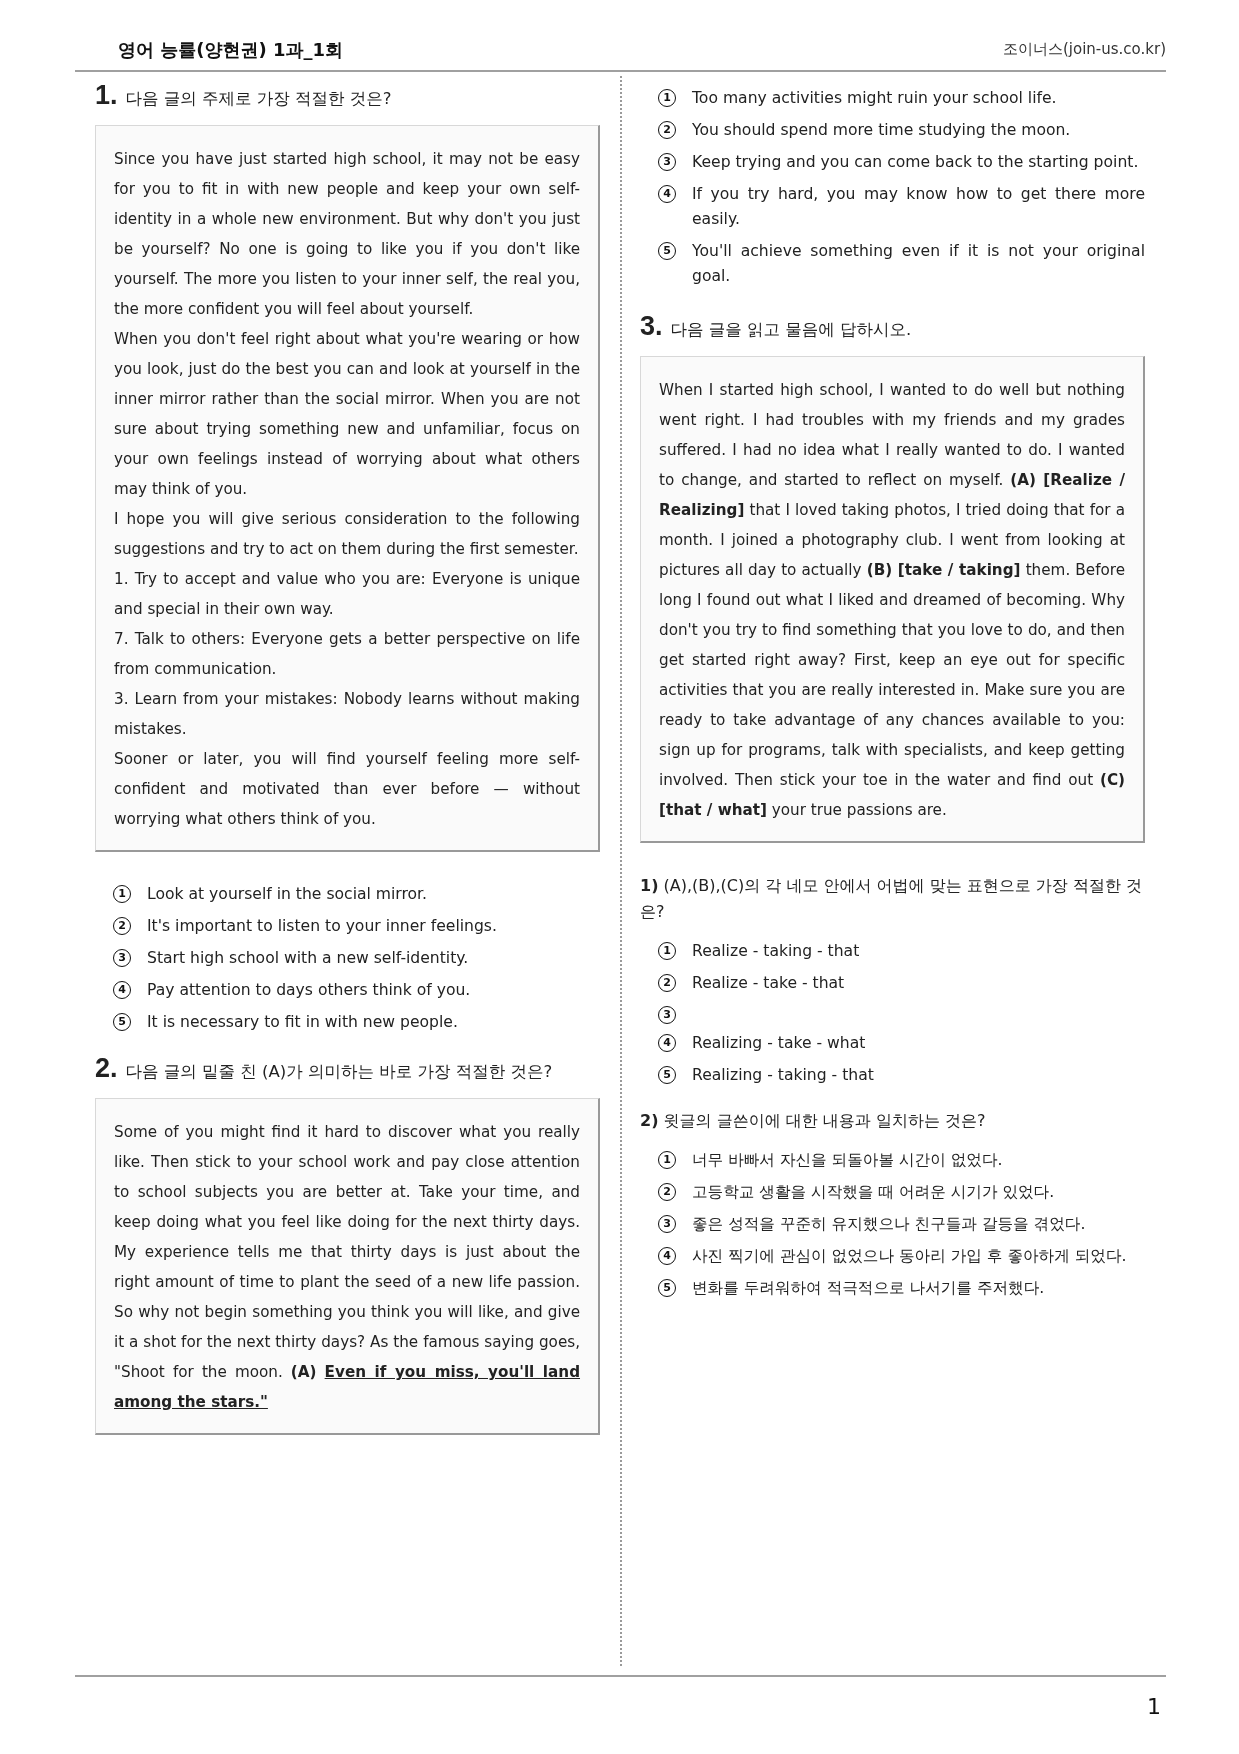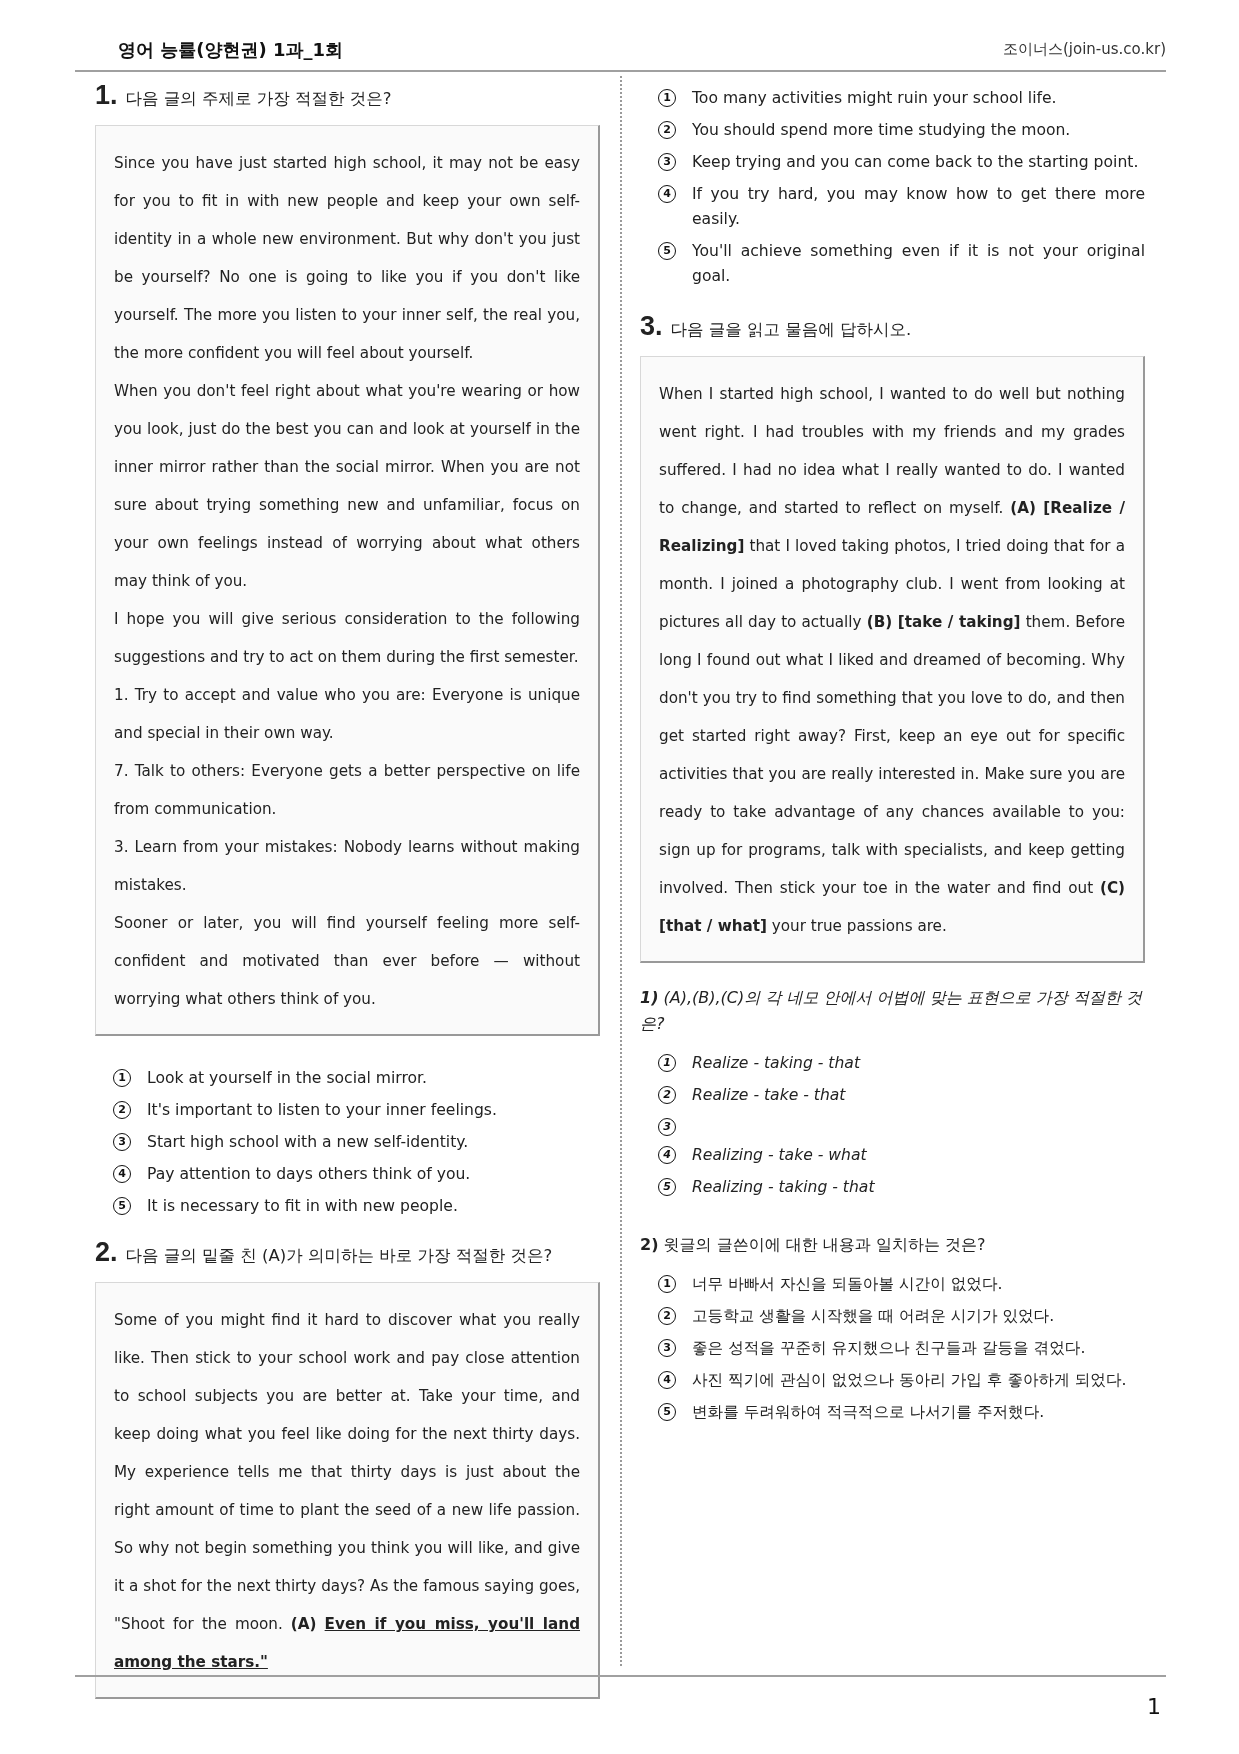--- a/index.html
+++ b/index.html
@@ -28,21 +28,21 @@
   .col { position: absolute; width: 505px; }
   .col.left { left: 95px; top: 80px; }
   .col.right { left: 640px; top: 86px; }
 
   .q-head { display: flex; align-items: baseline; font-size: 16.5px; color: #222; margin-bottom: 14px; }
   .q-num { font-size: 27px; font-weight: bold; margin-right: 8px; font-family: "Liberation Sans", sans-serif; }
   .passage {
     background: #fafafa; border: 1px solid #d8d8d8;
     border-right: 2px solid #999; border-bottom: 2px solid #999;
     padding: 18px 18px 16px 18px;
-    font-size: 15.2px; line-height: 38px; text-align: justify; color: #222;
+    font-size: 15.2px; line-height: 30px; text-align: justify; color: #222;
   }
   .passage p { margin: 0; }
   .passage b { font-weight: bold; }
   .passage .u { text-decoration: underline; font-weight: bold; }
 
   .choices { list-style: none; margin: 0; padding: 0; font-size: 15.6px; color: #222; }
   .choices li { display: flex; line-height: 25px; margin-bottom: 7px; }
   .choices .num {
     flex: 0 0 auto; width: 18px; height: 18px; margin-top: 3px; margin-right: 16px; margin-left: 18px;
     border: 1.6px solid #111; border-radius: 50%; box-sizing: border-box;
@@ -151,21 +151,21 @@
         <span>When I started high school, I wanted to do well but nothing went right. I had troubles with my friends and my grades suffered. I had no idea what I really wanted to do. I wanted to change, and started to reflect on myself.</span>
         <b>(A) [Realize / Realizing]</b>
         <span>that I loved taking photos, I tried doing that for a month. I joined a photography club. I went from looking at pictures all day to actually</span>
         <b>(B) [take / taking]</b>
         <span>them. Before long I found out what I liked and dreamed of becoming. Why don't you try to find something that you love to do, and then get started right away? First, keep an eye out for specific activities that you are really interested in. Make sure you are ready to take advantage of any chances available to you: sign up for programs, talk with specialists, and keep getting involved. Then stick your toe in the water and find out</span>
         <b>(C) [that / what]</b>
         <span>your true passions are.</span>
       </p>
     </div>
 
-    <div style="margin-top:22px;font-style:italic;">
+    <div style="margin-top:30px;">
       <div class="sub-q">
         <b>1)</b>
         <span>(A),(B),(C)의 각 네모 안에서 어법에 맞는 표현으로 가장 적절한 것은?</span>
       </div>
       <ul class="choices">
         <li>
             <span class="num">1</span>
             <span class="txt">Realize - taking - that</span>
           </li>
         <li>
@@ -179,21 +179,21 @@
             <span class="num">4</span>
             <span class="txt">Realizing - take - what</span>
           </li>
         <li>
             <span class="num">5</span>
             <span class="txt">Realizing - taking - that</span>
           </li>
       </ul>
     </div>
 
-    <div style="margin-top:32px;">
+    <div style="margin-top:20px;">
       <div class="sub-q">
         <b>2)</b>
         <span>윗글의 글쓴이에 대한 내용과 일치하는 것은?</span>
       </div>
       <ul class="choices">
         <li>
             <span class="num">1</span>
             <span class="txt">너무 바빠서 자신을 되돌아볼 시간이 없었다.</span>
           </li>
         <li>

